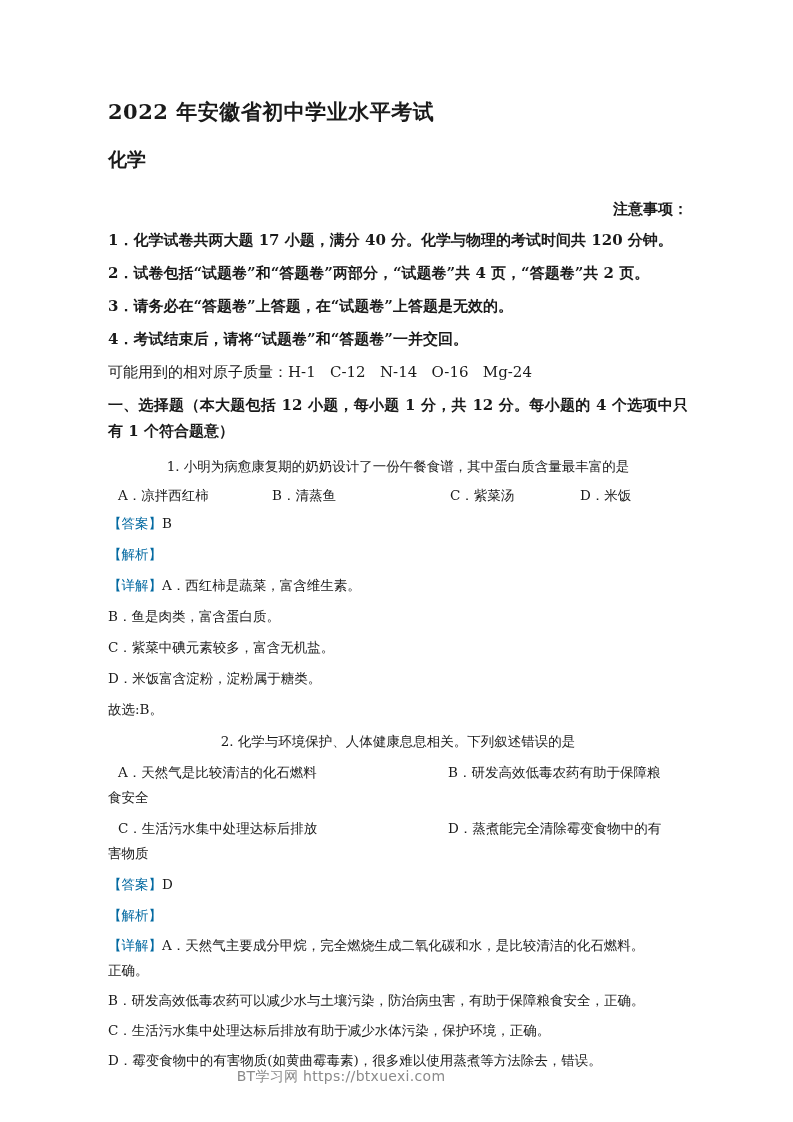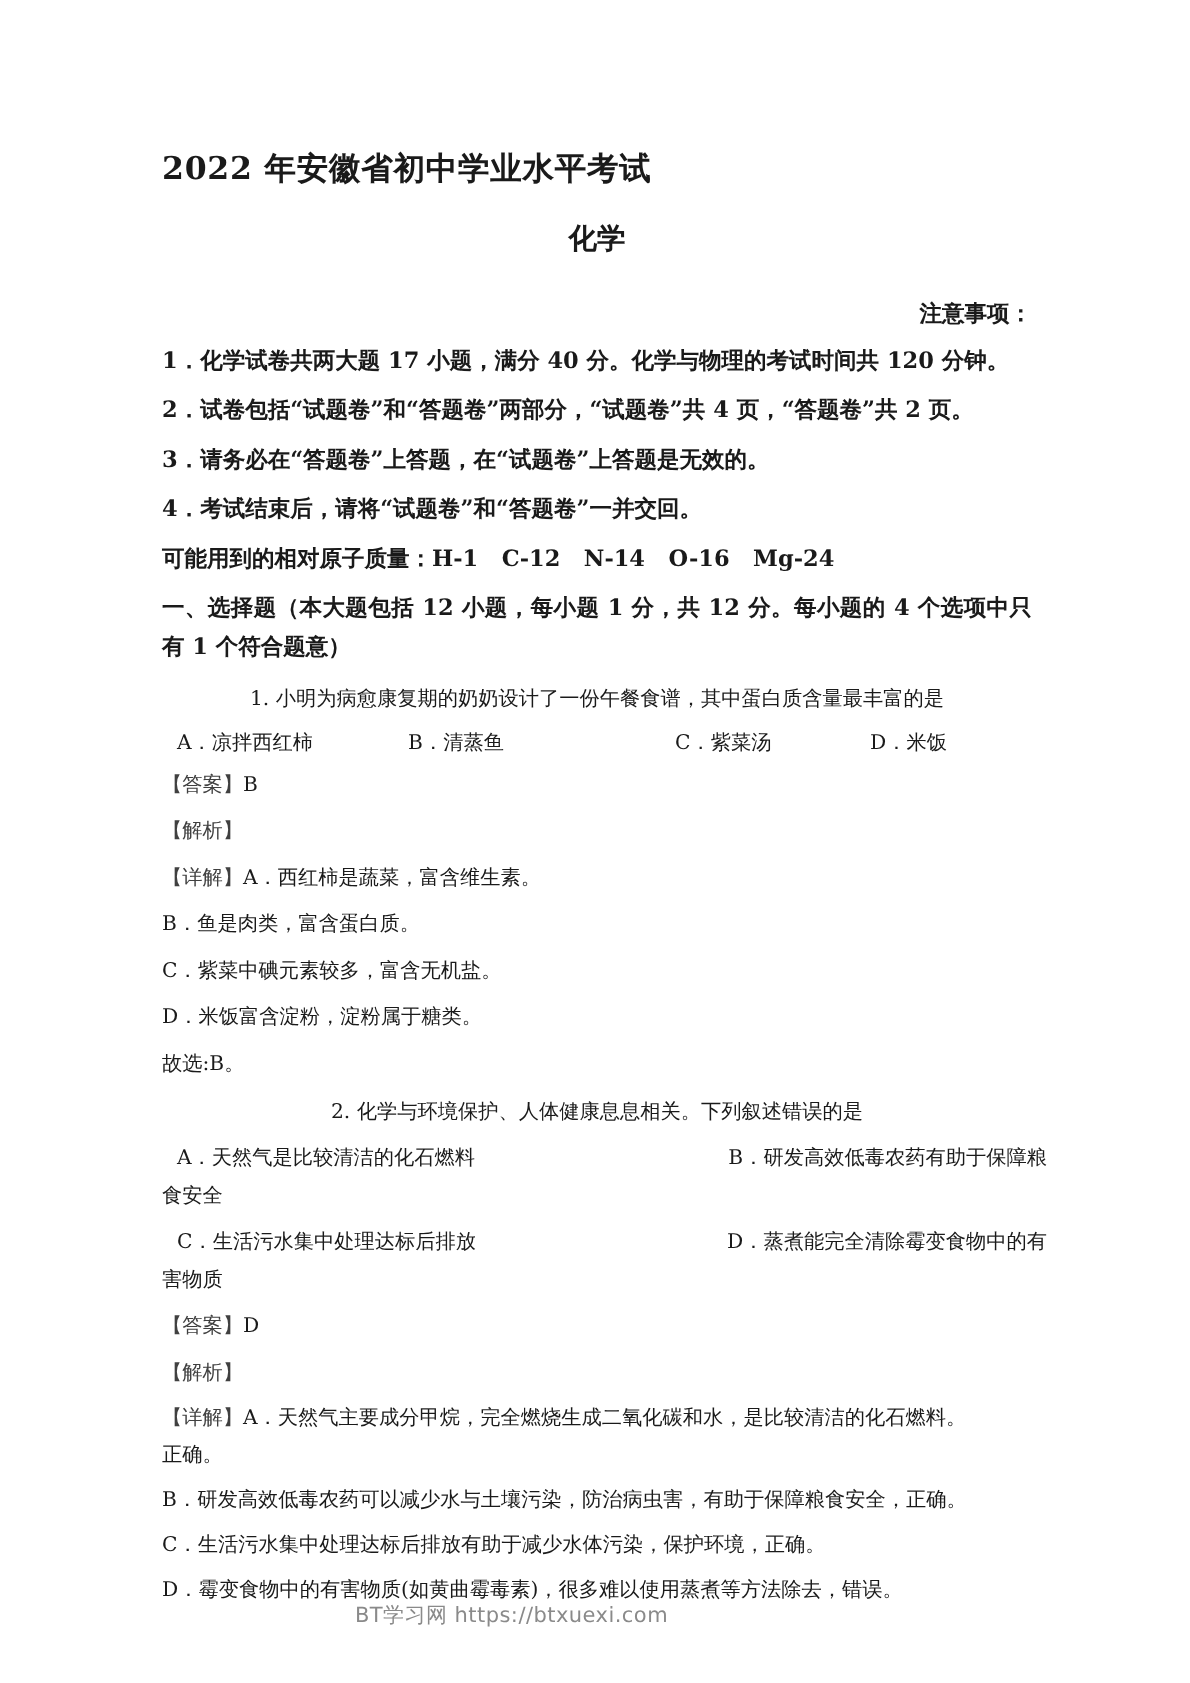--- a/index.html
+++ b/index.html
@@ -29,21 +29,21 @@
 
   
   .doc-title {
     font-size: 21px;
     font-weight: bold;
     letter-spacing: 0.5px;
     margin-top: 98px;
     line-height: 1.3;
   }
   .doc-subtitle {
-    text-align: center;
+    text-align: left;
     font-size: 19px;
     font-weight: bold;
     margin-top: 22px;
     line-height: 1.3;
   }
 
   
   .notice-head {
     font-size: 15px;
     font-weight: bold;
@@ -53,21 +53,21 @@
   }
   .notice-item {
     font-size: 15px;
     font-weight: bold;
     line-height: 1.72;
     margin-top: 7px;
     text-align: justify;
   }
   .atomic-line {
     font-size: 15px;
-    font-weight: bold;
+    font-weight: normal;
     line-height: 1.7;
     margin-top: 8px;
     white-space: pre;
   }
   .section-head {
     font-size: 15px;
     font-weight: bold;
     line-height: 1.72;
     margin-top: 7px;
     text-align: justify;
@@ -106,35 +106,34 @@
   .opt-two-col .col-left {
     width: 330px;
     padding-left: 10px;
     box-sizing: border-box;
   }
   .opt-two-col .col-right {
     position: absolute;
     left: 340px;
     top: 0;
     width: 250px;
-    text-align: right;
   }
   .wrap-line {
     font-size: 13.5px;
     line-height: 1.62;
     margin-top: 3px;
   }
 
   .ans-line {
     font-size: 13.5px;
     line-height: 1.62;
     margin-top: 9px;
   }
   .tag {
-    color: #404040;
+    color: #0369a1;
   }
   .expl-line {
     font-size: 13.5px;
     line-height: 1.62;
     margin-top: 9px;
     text-align: justify;
   }
   .expl-line.tight {
     margin-top: 8px;
   }

